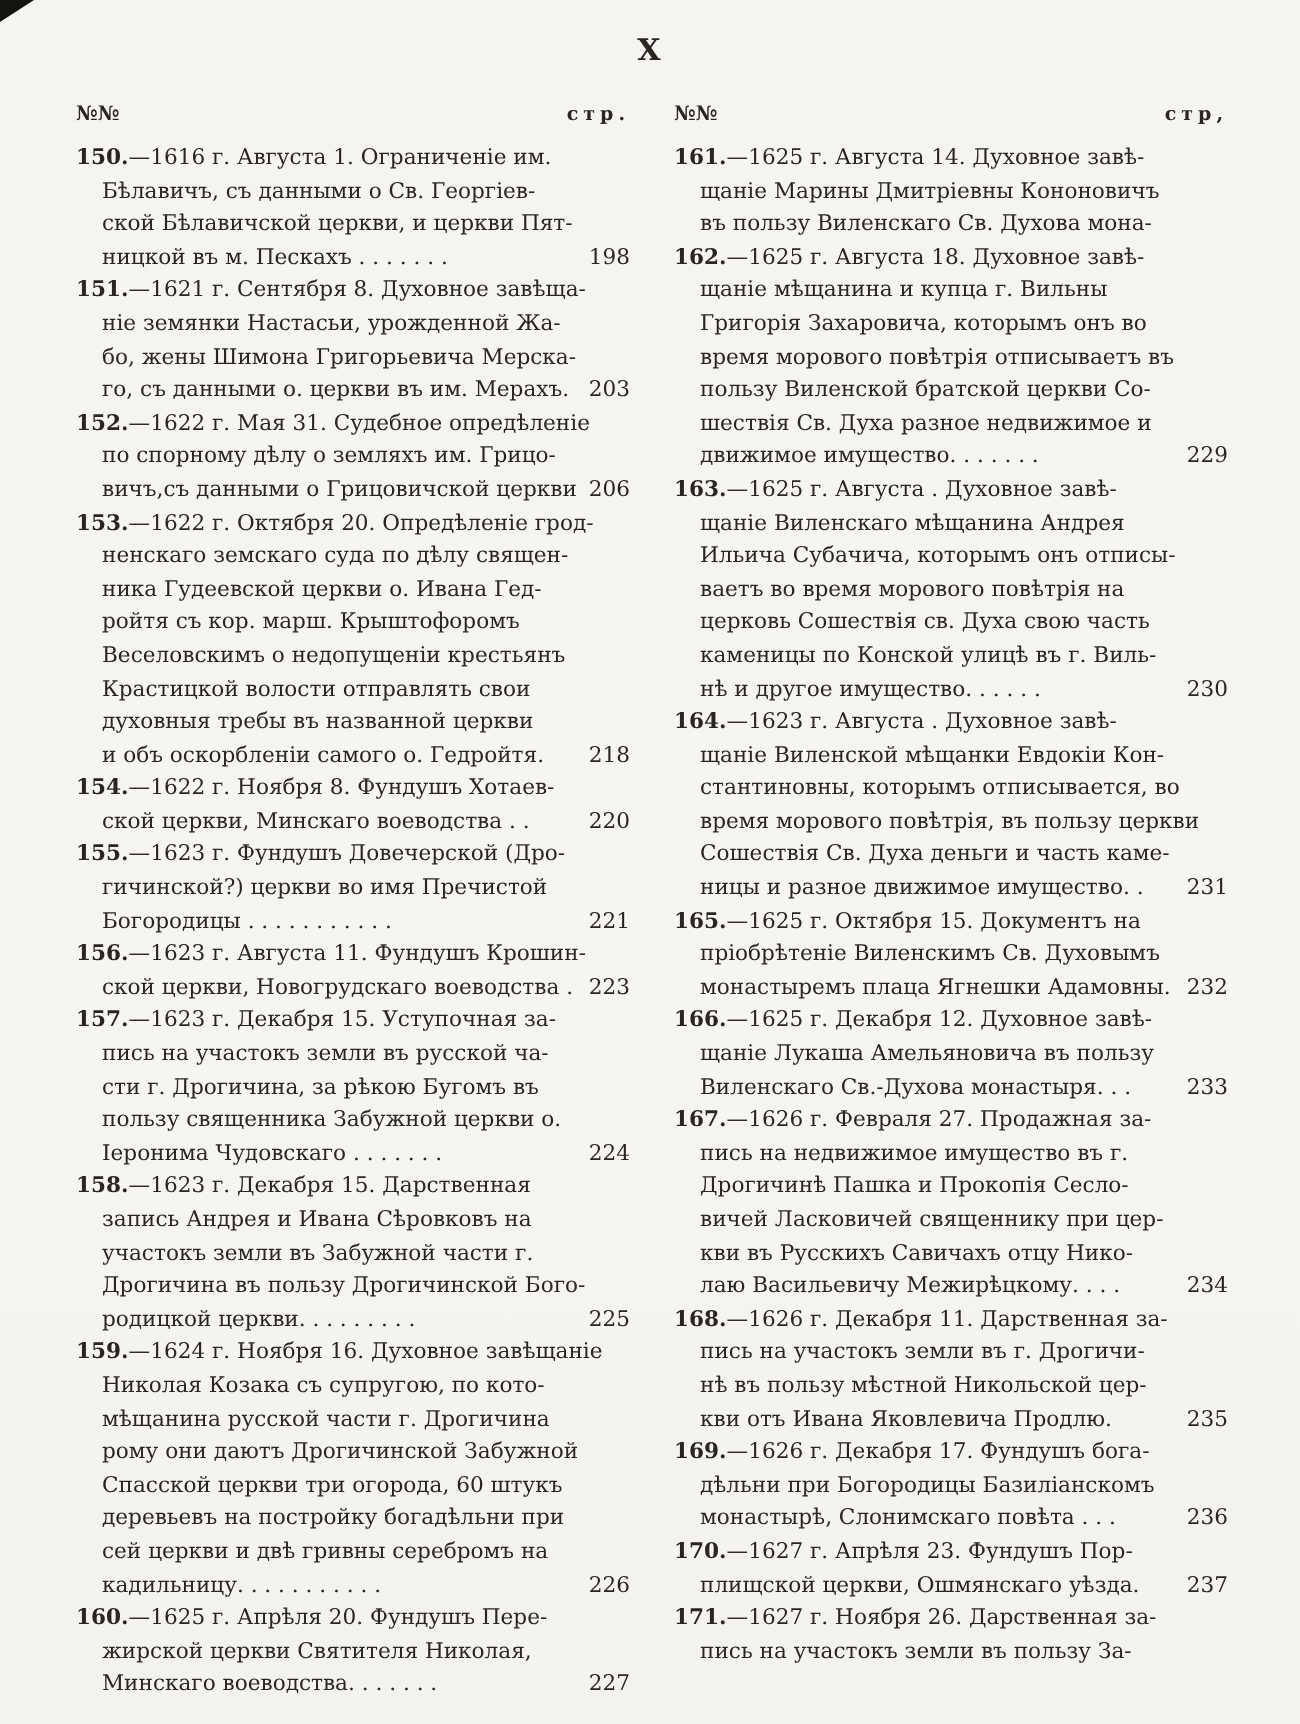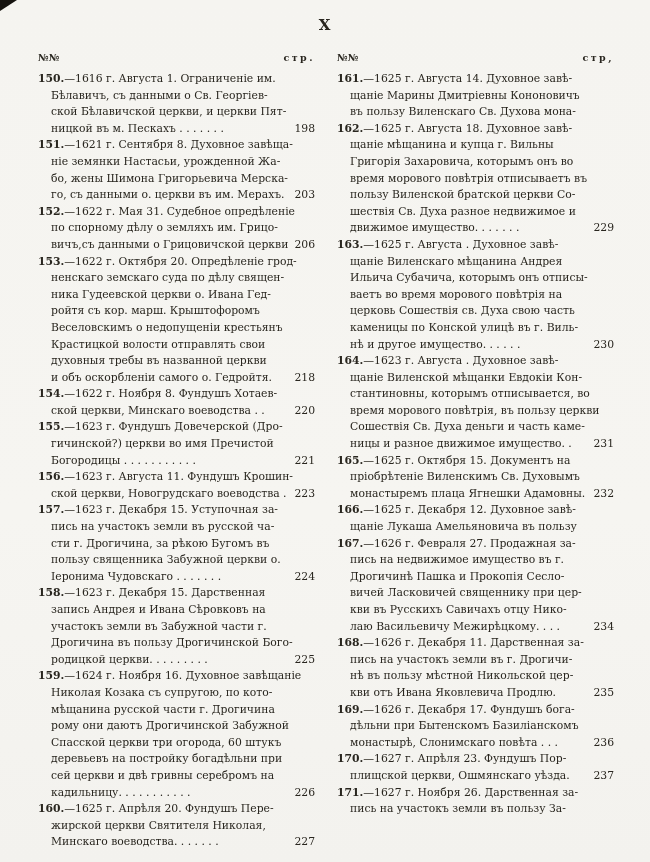--- a/index.html
+++ b/index.html
@@ -205,20 +205,24 @@
             <div class="ln"><span class="lt"><span class="num">165.</span>—1625 г. Октября 15. Документъ на</span></div>
             <div class="ln cont"><span class="lt">пріобрѣтеніе Виленскимъ Св. Духовымъ</span></div>
             <div class="ln cont last">
               <span class="lt">монастыремъ плаца Ягнешки Адамовны.</span>
               <span class="pg">232</span>
             </div>
           </div>
           <div class="entry">
             <div class="ln"><span class="lt"><span class="num">166.</span>—1625 г. Декабря 12. Духовное завѣ-</span></div>
             <div class="ln cont"><span class="lt">щаніе Лукаша Амельяновича въ пользу</span></div>
+            <div class="ln cont last">
+              <span class="lt">Виленскаго Св.-Духова монастыря. . .</span>
+              <span class="pg">233</span>
+            </div>
           </div>
           <div class="entry">
             <div class="ln"><span class="lt"><span class="num">167.</span>—1626 г. Февраля 27. Продажная за-</span></div>
             <div class="ln cont"><span class="lt">пись на недвижимое имущество въ г.</span></div>
             <div class="ln cont"><span class="lt">Дрогичинѣ Пашка и Прокопія Сесло-</span></div>
             <div class="ln cont"><span class="lt">вичей Ласковичей священнику при цер-</span></div>
             <div class="ln cont"><span class="lt">кви въ Русскихъ Савичахъ отцу Нико-</span></div>
             <div class="ln cont last">
               <span class="lt">лаю Васильевичу Межирѣцкому. . . .</span>
               <span class="pg">234</span>
@@ -228,21 +232,21 @@
             <div class="ln"><span class="lt"><span class="num">168.</span>—1626 г. Декабря 11. Дарственная за-</span></div>
             <div class="ln cont"><span class="lt">пись на участокъ земли въ г. Дрогичи-</span></div>
             <div class="ln cont"><span class="lt">нѣ въ пользу мѣстной Никольской цер-</span></div>
             <div class="ln cont last">
               <span class="lt">кви отъ Ивана Яковлевича Продлю.</span>
               <span class="pg">235</span>
             </div>
           </div>
           <div class="entry">
             <div class="ln"><span class="lt"><span class="num">169.</span>—1626 г. Декабря 17. Фундушъ бога-</span></div>
-            <div class="ln cont"><span class="lt">дѣльни при Бытенскомъ Базиліанскомъ</span></div>
+            <div class="ln cont"><span class="lt">дѣльни при Богородицы Базиліанскомъ</span></div>
             <div class="ln cont last">
               <span class="lt">монастырѣ, Слонимскаго повѣта . . .</span>
               <span class="pg">236</span>
             </div>
           </div>
           <div class="entry">
             <div class="ln"><span class="lt"><span class="num">170.</span>—1627 г. Апрѣля 23. Фундушъ Пор-</span></div>
             <div class="ln cont last">
               <span class="lt">плищской церкви, Ошмянскаго уѣзда.</span>
               <span class="pg">237</span>

